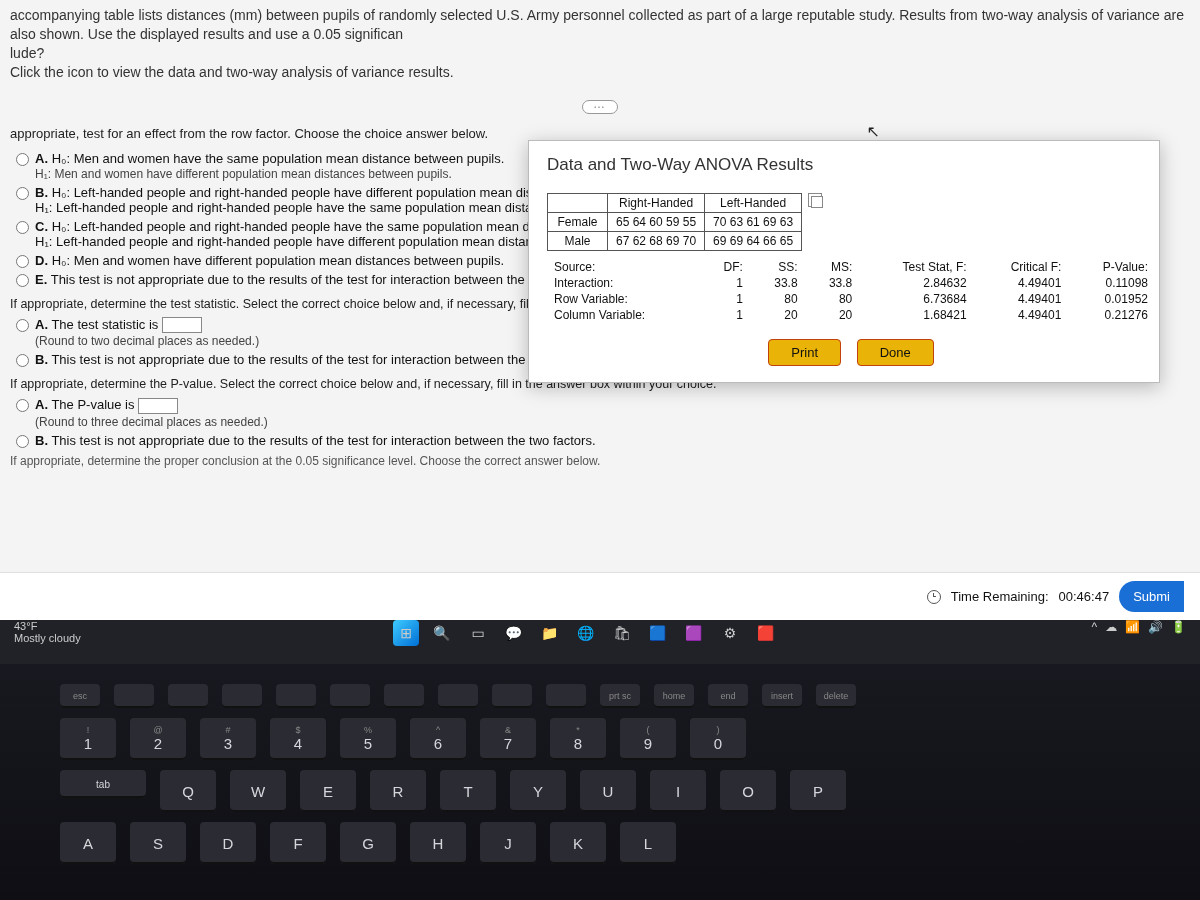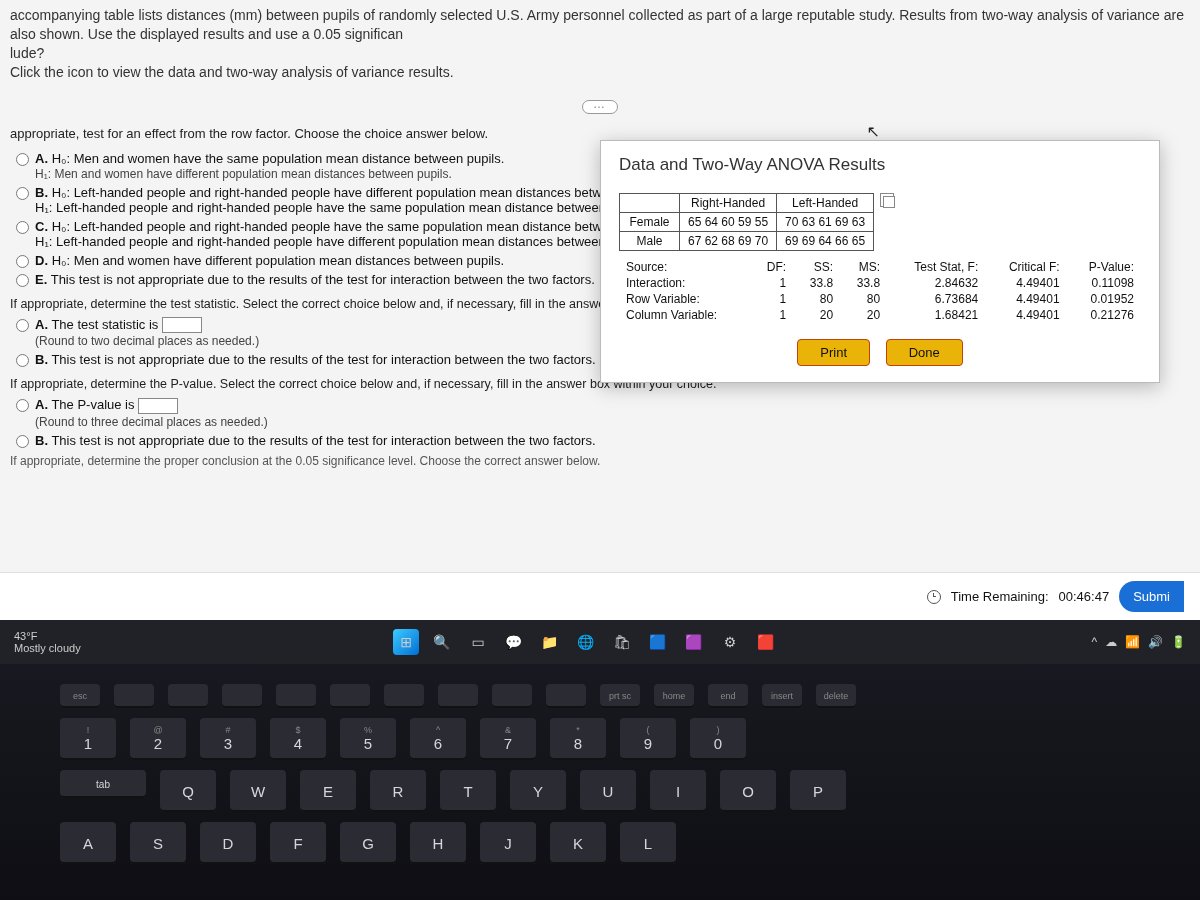--- a/index.html
+++ b/index.html
@@ -11,21 +11,21 @@
   .divider-btn:after{content:"…"; position:absolute; top:-4px; left:10px; color:#888; font-size:12px;}
   .section-title { font-size: 13px; color: #222; margin: 8px 0 10px 0; }
   .choice-row { display:flex; align-items:flex-start; margin: 4px 0; }
   .choice-row .rad { margin: 2px 6px 0 6px; flex:0 0 auto; }
   .choice-row .lbl { flex:1; }
   .sub { margin-left: 24px; color:#444; font-size: 12px; }
   .prompt { font-size: 12.5px; color:#222; margin: 10px 0 6px 0; }
   .inline-input { width: 40px; height: 16px; border:1px solid #888; background:#fff; vertical-align: middle; }
   .cutoff { color:#555; font-size:12px; margin-top:6px; }
   
-  .dialog { position:absolute; right: 40px; top: 140px; width: 560px; background:#fff; border:1px solid #bbb; box-shadow: 0 4px 18px rgba(0,0,0,.25); padding: 14px 18px 16px 18px; }
+  .dialog { position:absolute; right: 40px; top: 140px; width: 632px; background:#fff; border:1px solid #bbb; box-shadow: 0 4px 18px rgba(0,0,0,.25); padding: 14px 4px 16px 18px; }
   .dialog h2 { font-size: 17px; font-weight: 500; color:#333; margin-bottom: 18px; }
   .cursor { position:absolute; right: 320px; top: 122px; font-size:16px; color:#222; }
   .tbl { border-collapse: collapse; font-size: 12px; margin-bottom: 8px; }
   .tbl th, .tbl td { border:1px solid #555; padding: 2px 8px; text-align:center; }
   .tbl th { font-weight: normal; }
   .tbl .blank { border:1px solid #555; background:#fff; min-width:60px;}
   .copy-icon { display:inline-block; width:14px; height:14px; border:1px solid #888; position:relative; margin-left:6px; vertical-align:middle; }
   .copy-icon:before{content:""; position:absolute; left:2px; top:2px; width:10px;height:10px; border:1px solid #888; background:#fff;}
   .anova { border-collapse: collapse; font-size: 12px; width: 100%; }
   .anova th, .anova td { padding: 1px 7px; text-align: right; white-space: nowrap; }
@@ -34,21 +34,21 @@
   .dlg-buttons { text-align:center; margin-top: 16px; }
   .btn { display:inline-block; border:1px solid #c2410c; background:#eab308; padding:5px 22px; border-radius:4px; font-size:13px; margin: 0 6px; cursor:pointer; }
   
   .footer { position:absolute; bottom:0; left:0; right:0; background:#fff; border-top:1px solid #e0e0e0; padding:8px 16px; display:flex; justify-content:flex-end; align-items:center; gap:10px; }
   .footer .clock { width:14px; height:14px; border:1.5px solid #555; border-radius:50%; position:relative; }
   .footer .clock:before{content:"";position:absolute;left:5px;top:2px;width:1px;height:4px;background:#555;}
   .footer .clock:after{content:"";position:absolute;left:5px;top:5px;width:3px;height:1px;background:#555;}
   .submit { background:#1a6fd6; color:#fff; border:none; padding:8px 14px; border-radius:16px 0 0 16px; font-size:13px; cursor:pointer; }
   
   .laptop { height: 280px; background: linear-gradient(#1a1a22, #0e0e14); position:relative; }
-  .taskbar { background:#202228; height:44px; display:flex; align-items:center; padding:0 14px; color:#ccc; font-size:11px; gap:16px; }
+  .taskbar { background:#202228; height:44px; display:flex; align-items:flex-start; padding:0 14px; color:#ccc; font-size:11px; gap:16px; }
   .weather { display:flex; flex-direction:column; line-height:1.1; }
   .task-icons { flex:1; display:flex; justify-content:center; gap:10px; }
   .ticon { width:26px; height:26px; border-radius:4px; display:flex; align-items:center; justify-content:center; font-size:14px; }
   .tray { display:flex; gap:8px; font-size:12px; color:#ccc;}
   
   .kbd { padding: 20px 60px; display:flex; flex-direction:column; gap:10px; }
   .krow { display:flex; gap:14px; justify-content:flex-start; }
   .key { min-width:56px; height:42px; background:#2b2b33; color:#d6d6dc; border-radius:4px; display:flex; align-items:center; justify-content:center; font-size:15px; box-shadow: inset 0 -2px 0 #111; }
   .key.small{min-width:40px;height:28px;font-size:10px;}
   .key.fn{min-width:40px;height:24px;font-size:9px;color:#888;}

